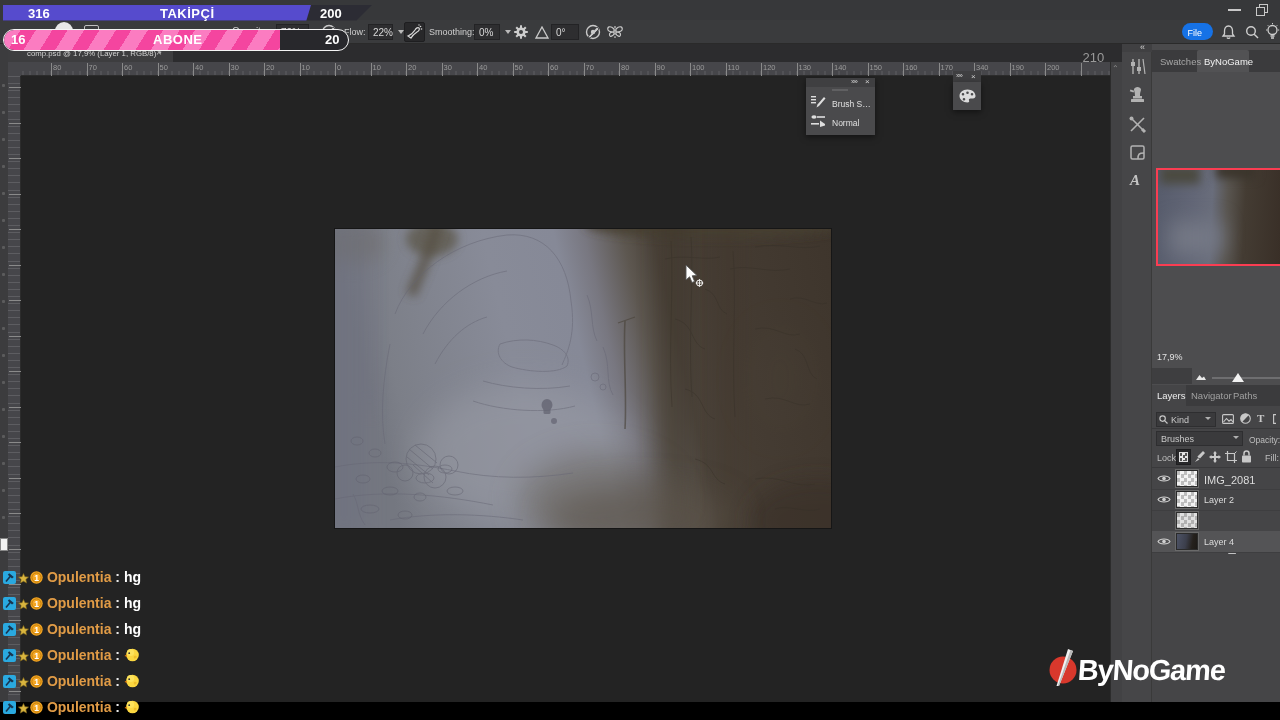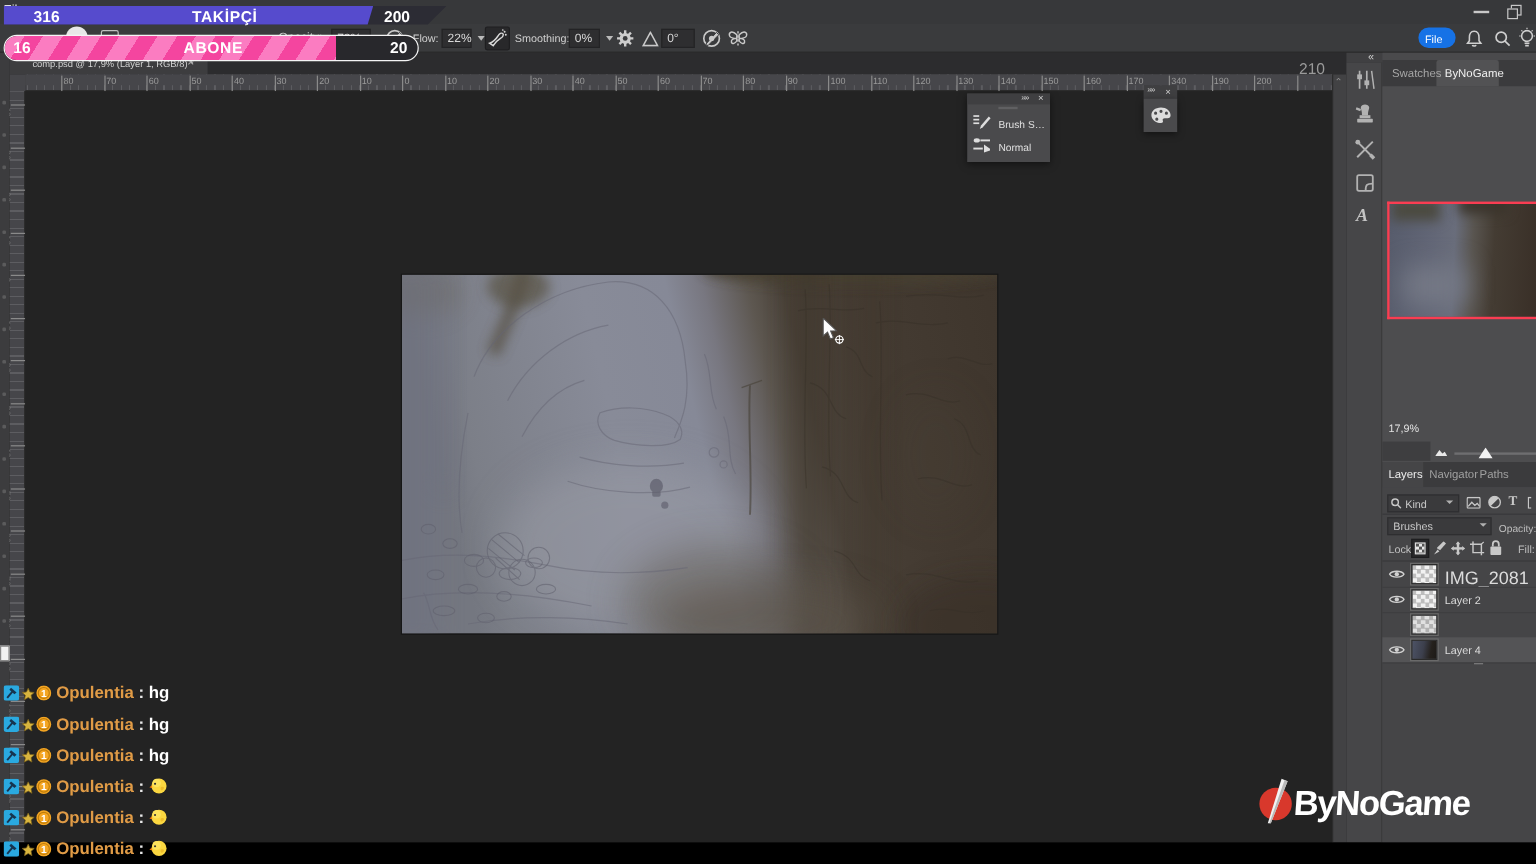--- a/index.html
+++ b/index.html
@@ -414,21 +414,21 @@
       <rect x="1" y="5.5" width="9" height="7" rx="0.8"></rect>
       <path d="M3 5.5 L3 3.5 C3 2 4 1 5.5 1 C7 1 8 2 8 3.5 L8 5.5" fill="none" stroke="#c8c8c8" stroke-width="1.5"></path>
     </svg>
 <div class="t" style="left:1265px;top:453px;font-size:9px;color:#bebebe;">Fill:</div>
 <div class="abs" style="left:1152px;top:467px;width:128px;height:1px;background:#39393b;"></div>
 <svg class="abs" style="left:1157px;top:474px" width="14" height="9" viewBox="0 0 14 9">
       <path d="M1 4.5 C3 1.2 11 1.2 13 4.5 C11 7.8 3 7.8 1 4.5 Z" fill="none" stroke="#d0d0d0" stroke-width="1.1"></path>
       <circle cx="7" cy="4.5" r="1.8" fill="#d0d0d0"></circle>
     </svg>
 <div class="abs" style="left:1176px;top:470px;width:22px;height:17px;background:repeating-conic-gradient(#f2f2f2 0% 25%, #bdbdbd 0% 50%);background-size:7px 7px;border:1px solid #2a2a2a;outline:1px solid #6a6a6a;"></div>
-<div class="t" style="left:1204px;top:474px;font-size:15px;color:#dcdcdc;">IMG_2081</div>
+<div class="t" style="left:1204px;top:474px;font-size:11px;color:#dcdcdc;">IMG_2081</div>
 <div class="abs" style="left:1152px;top:489px;width:128px;height:1px;background:#3e3e40;"></div>
 <svg class="abs" style="left:1157px;top:495px" width="14" height="9" viewBox="0 0 14 9">
       <path d="M1 4.5 C3 1.2 11 1.2 13 4.5 C11 7.8 3 7.8 1 4.5 Z" fill="none" stroke="#d0d0d0" stroke-width="1.1"></path>
       <circle cx="7" cy="4.5" r="1.8" fill="#d0d0d0"></circle>
     </svg>
 <div class="abs" style="left:1176px;top:491px;width:22px;height:17px;background:repeating-conic-gradient(#f2f2f2 0% 25%, #bdbdbd 0% 50%);background-size:7px 7px;border:1px solid #2a2a2a;outline:1px solid #6a6a6a;"></div>
 <div class="t" style="left:1204px;top:495px;font-size:9px;color:#dcdcdc;">Layer 2</div>
 <div class="abs" style="left:1152px;top:510px;width:128px;height:1px;background:#3e3e40;"></div>
 <div class="abs" style="left:1176px;top:512px;width:22px;height:17px;background:repeating-conic-gradient(#f2f2f2 0% 25%, #bdbdbd 0% 50%);background-size:7px 7px;filter:contrast(.92) brightness(.96);border:1px solid #2a2a2a;outline:1px solid #6a6a6a;"></div>
 <div class="t" style="left:1204px;top:539px;font-size:13px;color:#dcdcdc;">IMG_2069</div>

